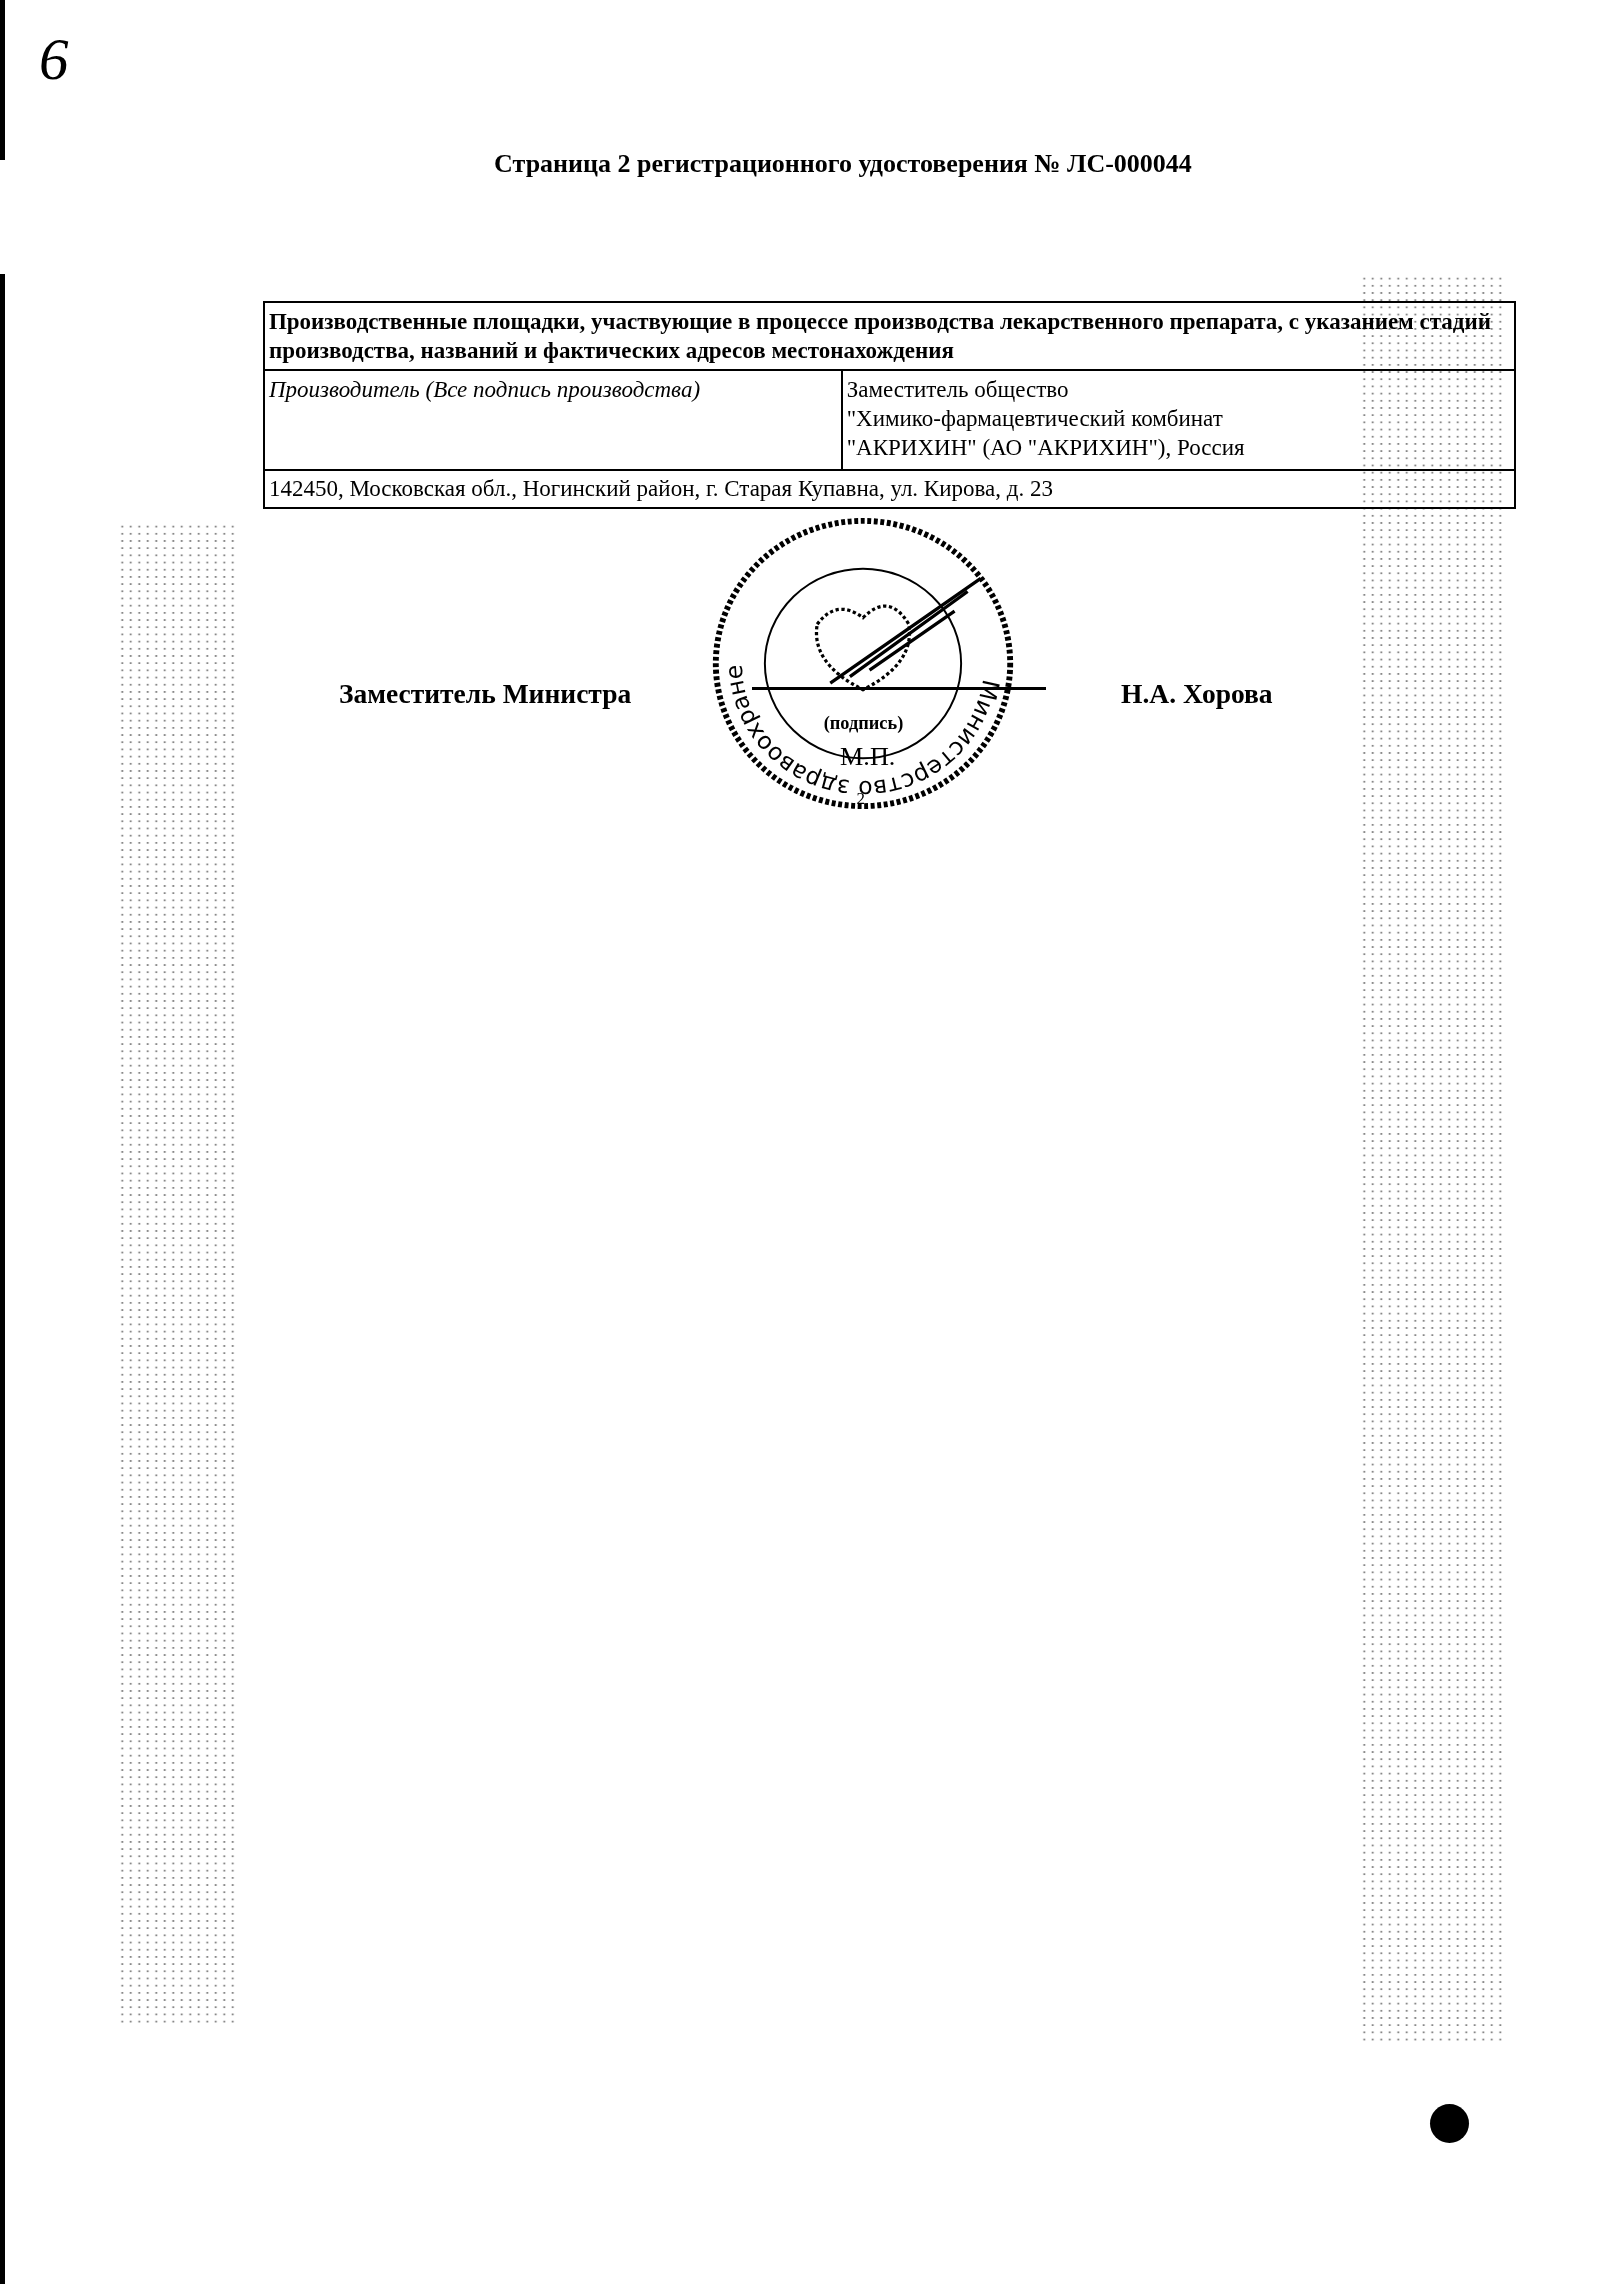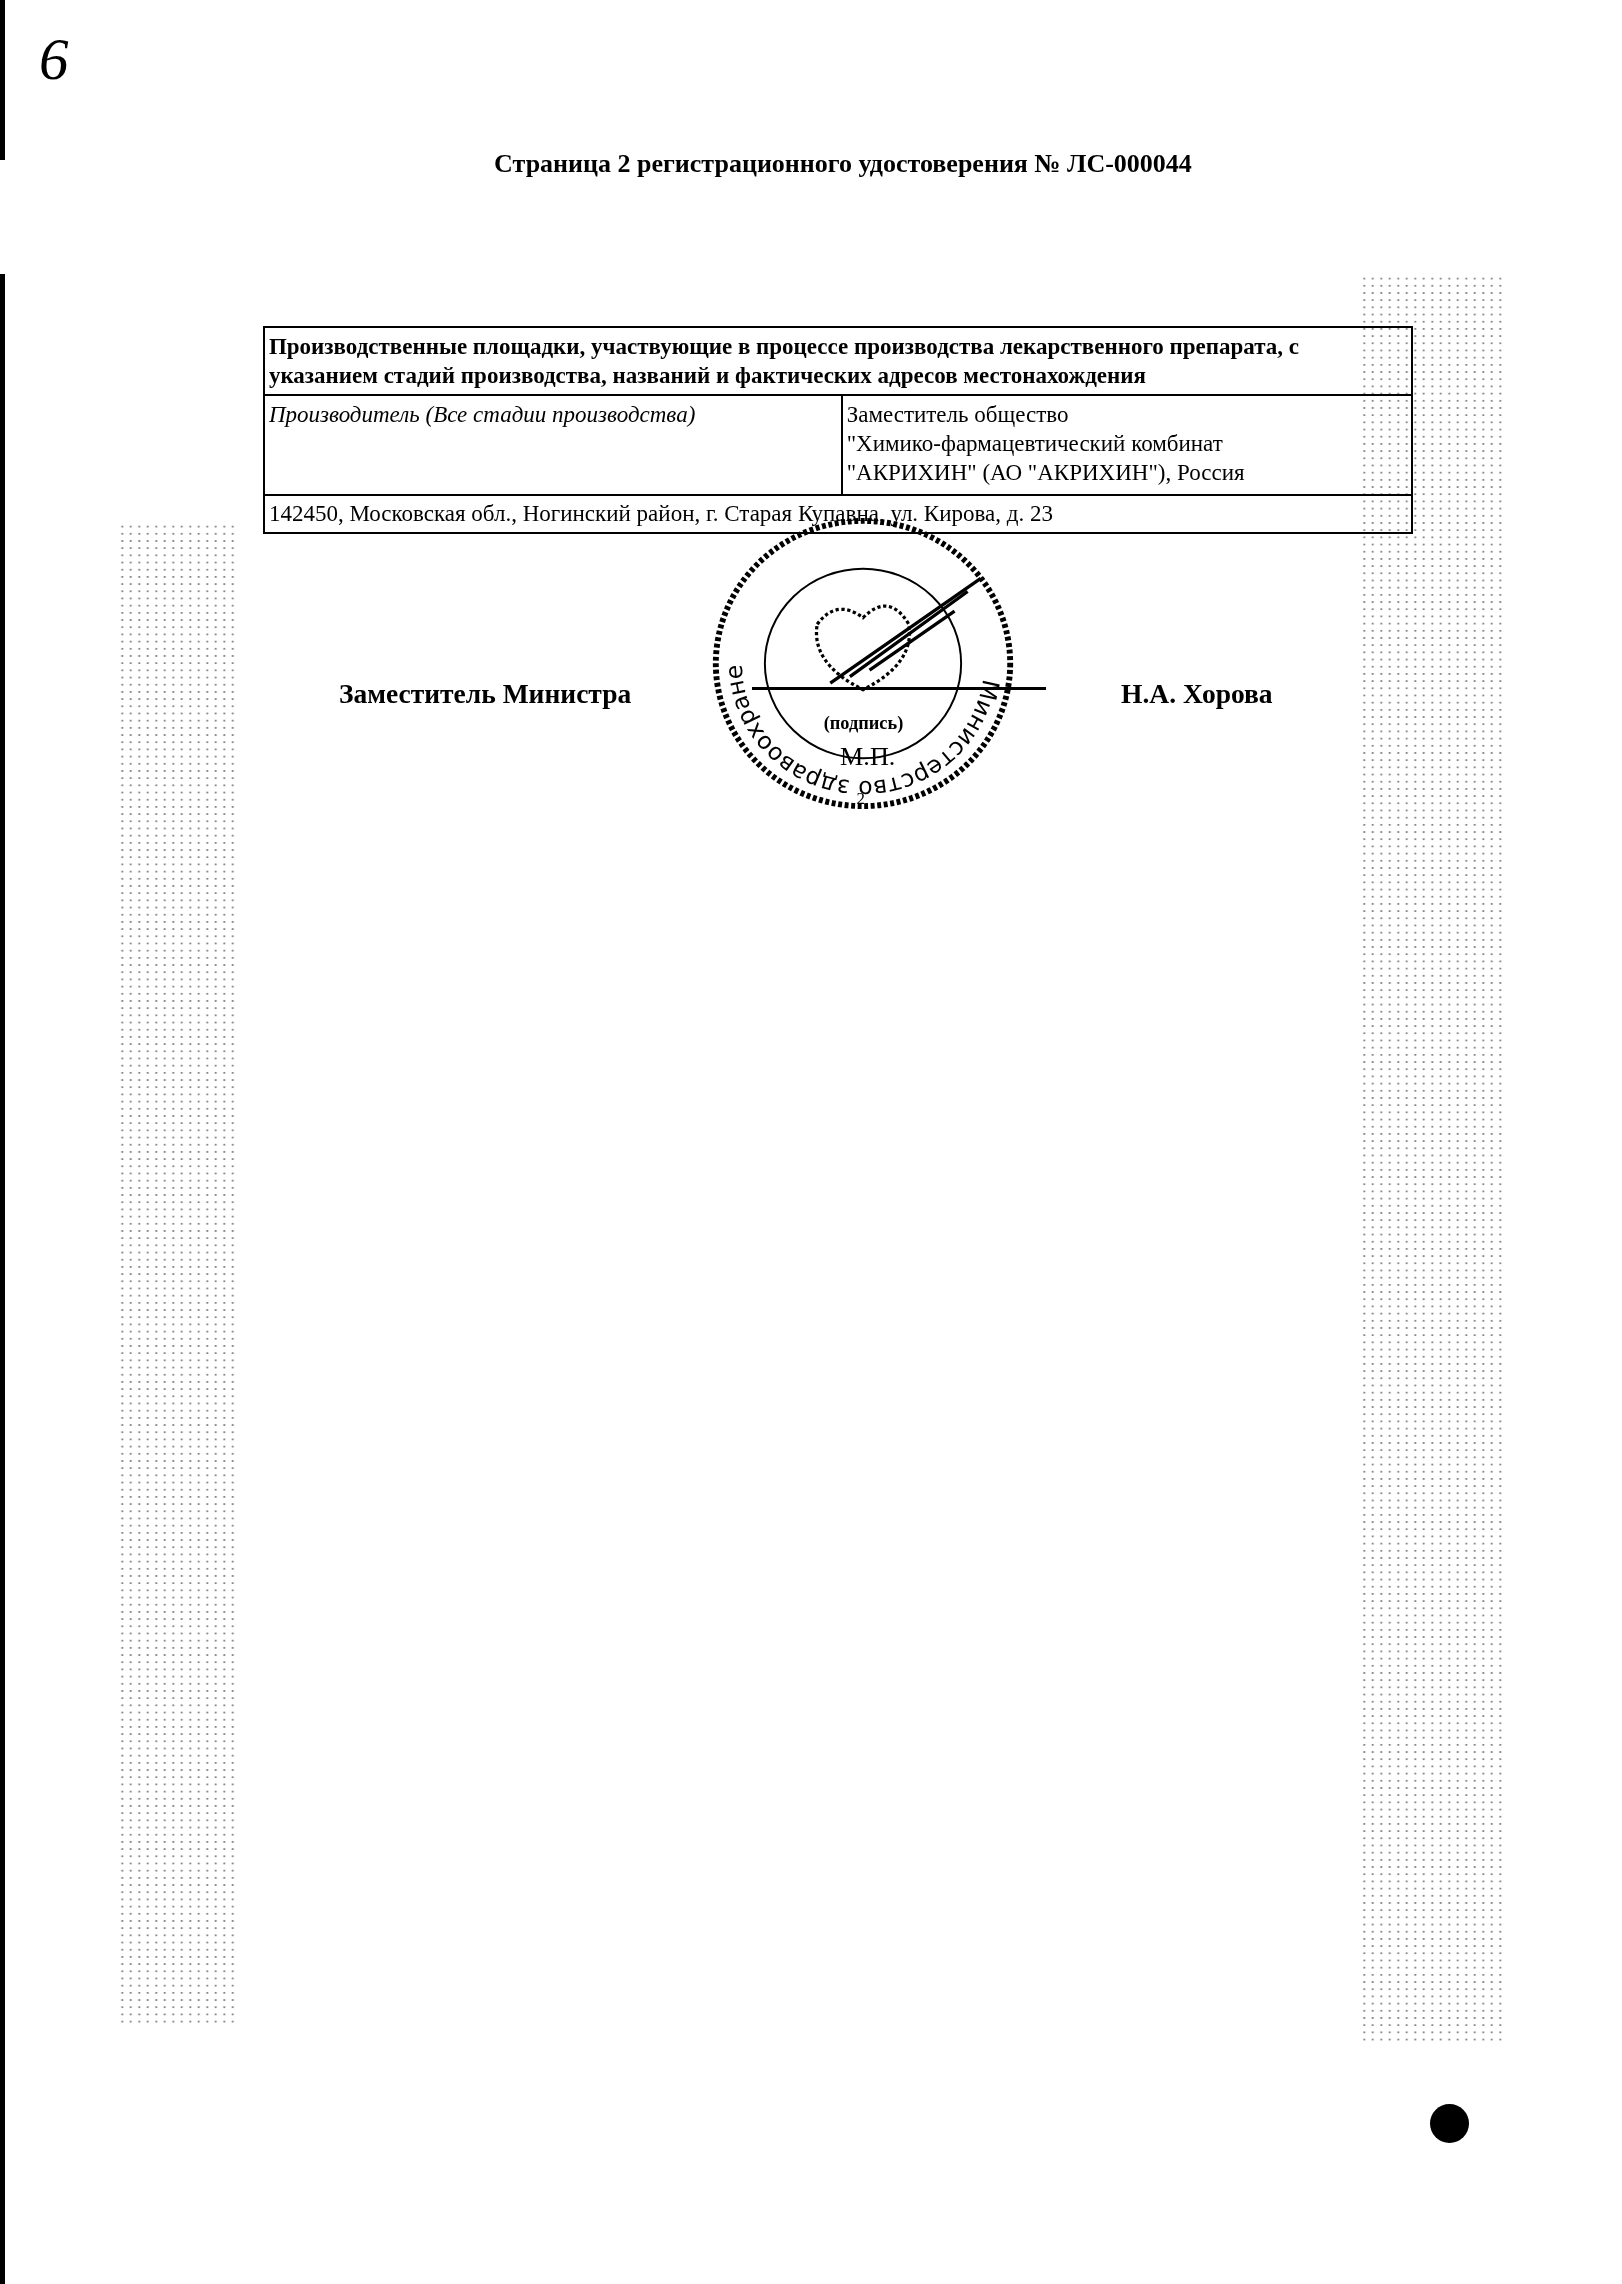--- a/index.html
+++ b/index.html
@@ -2,21 +2,21 @@
 <html style="font-size:10.5px"><head>
 <meta charset="utf-8">
 <style>
   html,body{margin:0;padding:0;background:#fff;}
   body{width:1622px;height:2284px;position:relative;overflow:hidden;font-family:"Liberation Serif","DejaVu Serif",serif;color:#000;}
   .noise{position:absolute;background-image:radial-gradient(#000 0.9px,transparent 1.2px);background-size:8.5px 7.2px;opacity:.55;}
   .edge-l{position:absolute;left:0;top:0;width:5.2px;height:100%;background:linear-gradient(#000 0,#000 7%,transparent 7%,transparent 12%,#000 12%);}
   .hand{position:absolute;left:39px;top:25px;font-size:59px;font-style:italic;font-family:"Liberation Serif",serif;}
   .title{position:absolute;left:0;width:100%;top:149px;text-align:center;font-size:26px;}
   .title span{margin-left:64px;font-weight:bold;}
-  table{position:absolute;left:263px;top:326px;width:1150px;border-collapse:collapse;font-size:23px;line-height:29px;}
+  table{position:absolute;left:263px;top:301px;width:1253px;border-collapse:collapse;font-size:23px;line-height:29px;}
   td{border:2px solid #000;padding:3.9px 3.9px;vertical-align:top;}
   .head{font-weight:bold;}
   .ital{font-style:italic;width:568px;height:90px;}
   .sign{position:absolute;top:678px;font-size:27.5px;font-weight:bold;}
   .sig-line{position:absolute;left:752px;top:687px;width:294px;height:2.6px;background:#000;}
   .stamp{position:absolute;left:706px;top:513px;width:314px;height:301px;}
   .dot{position:absolute;left:1430px;top:2104px;width:39px;height:39px;border-radius:50%;background:#000;}
 </style>
 </head>
 <body>
@@ -28,21 +28,21 @@
 <div class="hand">6</div>
 
 <div class="title"><span>Страница 2 регистрационного удостоверения № ЛС-000044</span></div>
 
 <table>
   <tbody>
       <tr>
     <td colspan="2" class="head">Производственные площадки, участвующие в процессе производства лекарственного препарата, с указанием стадий производства, названий и фактических адресов местонахождения</td>
   </tr>
   <tr>
-    <td class="ital">Производитель (Все стадии производства)</td>
+    <td class="ital">Производитель (Все подпись производства)</td>
     <td>
       <div>Заместитель общество</div>
       <div>"Химико-фармацевтический комбинат</div>
       <div>"АКРИХИН" (АО "АКРИХИН"), Россия</div>
     </td>
   </tr>
   <tr>
     <td colspan="2">142450, Московская обл., Ногинский район, г. Старая Купавна, ул. Кирова, д. 23</td>
   </tr>
 </tbody>

